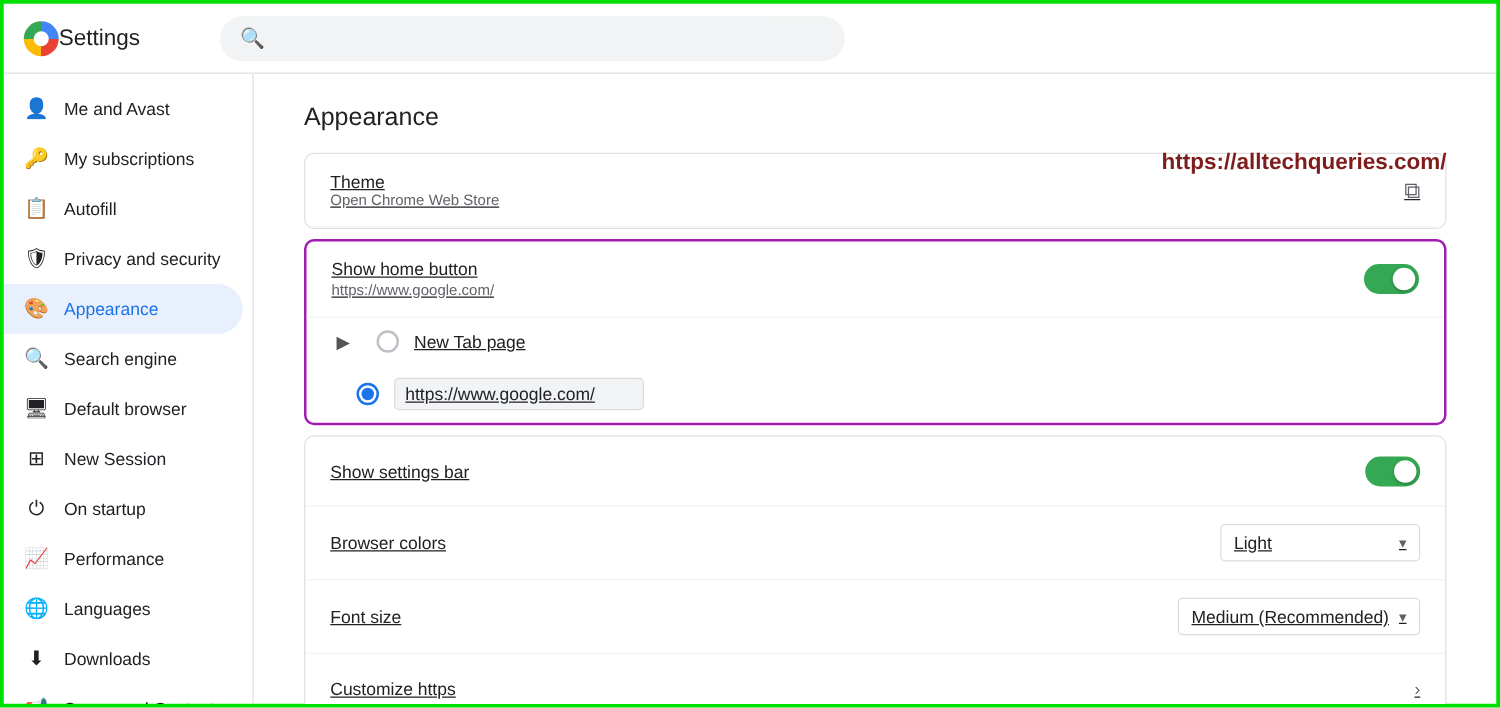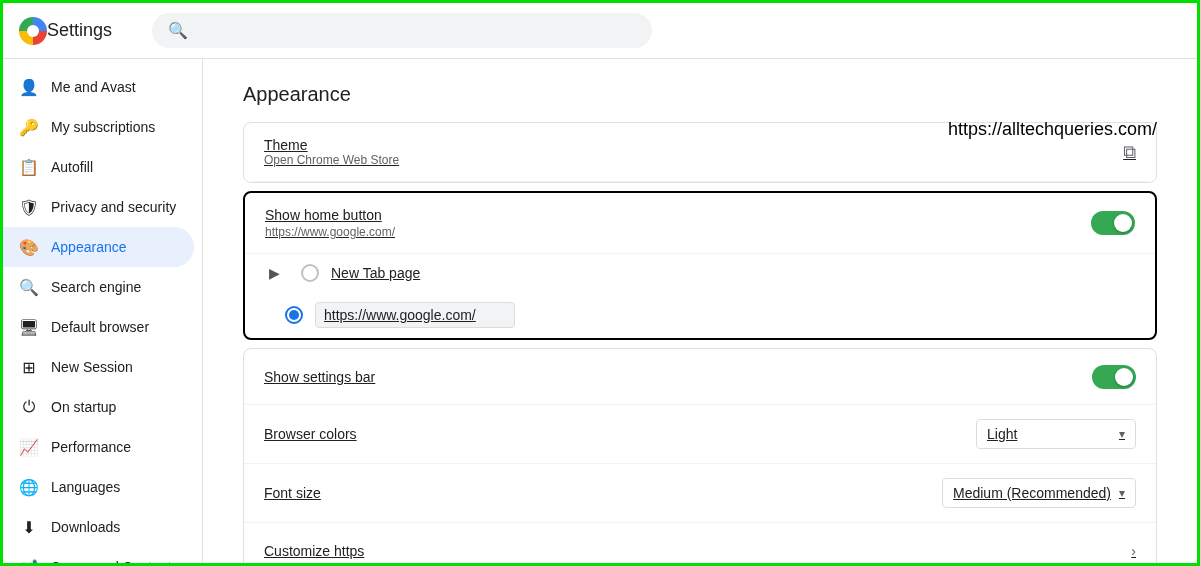--- a/index.html
+++ b/index.html
@@ -1,40 +1,40 @@
 <!DOCTYPE html>
 <html><head>
   <meta charset="utf-8">
   <style>
     * { box-sizing: border-box; margin: 0; padding: 0; }
     body { font-family: 'Segoe UI', Arial, sans-serif; font-size: 14px; background: #fff; color: #202124; display: flex; flex-direction: column; height: 566px; overflow: hidden; border: 3px solid #00e000; }
 
     
     .topbar { display: flex; align-items: center; padding: 0 16px; height: 56px; border-bottom: 1px solid #e0e0e0; background: #fff; flex-shrink: 0; }
-    .topbar-title { font-size: 18px; font-weight: 400; color: #202124; margin-right: 40px; }
+    .topbar-title { font-size: 18px; font-weight: 400; color: #202124; margin-right: 64px; }
     .search-bar { flex: 1; max-width: 500px; display: flex; align-items: center; background: #f1f3f4; border-radius: 24px; padding: 8px 16px; gap: 8px; }
     .search-bar input { border: none; background: transparent; outline: none; font-size: 14px; color: #202124; width: 100%; }
 
     
     .main { display: flex; flex: 1; overflow: hidden; }
 
     
     .sidebar { width: 200px; flex-shrink: 0; overflow-y: auto; padding: 8px 0; border-right: 1px solid #e0e0e0; }
     .sidebar-item { display: flex; align-items: center; padding: 10px 16px; cursor: pointer; border-radius: 0 24px 24px 0; margin-right: 8px; gap: 12px; font-size: 14px; color: #202124; }
     .sidebar-item.active { background: #e8f0fe; font-weight: 500; color: #1a73e8; }
     .sidebar-item .icon { width: 20px; height: 20px; display: flex; align-items: center; justify-content: center; font-size: 16px; flex-shrink: 0; }
 
     
     .content { flex: 1; overflow-y: auto; padding: 24px 40px; position: relative; }
     .content-title { font-size: 20px; font-weight: 400; color: #202124; margin-bottom: 16px; }
-    .watermark { position: absolute; top: 60px; right: 40px; color: #000000; font-weight: normal; font-size: 18px; font-family: Arial, sans-serif; }
+    .watermark { position: absolute; top: 60px; right: 40px; color: #7f1d1d; font-weight: bold; font-size: 18px; font-family: Arial, sans-serif; }
 
     
     .settings-section { background: #fff; border: 1px solid #e0e0e0; border-radius: 8px; margin-bottom: 8px; overflow: hidden; text-decoration: underline; }
-    .settings-section.highlighted { border: 2px solid #000000; }
+    .settings-section.highlighted { border: 2px solid #a21caf; }
     .settings-row { display: flex; align-items: center; padding: 14px 20px; border-bottom: 1px solid #f1f3f4; min-height: 56px; }
     .settings-row:last-child { border-bottom: none; }
     .settings-row-label { flex: 1; }
     .settings-row-label .label { font-size: 14px; color: #202124; }
     .settings-row-label .sublabel { font-size: 12px; color: #5f6368; margin-top: 2px; }
     .settings-row-control { display: flex; align-items: flex-end; gap: 8px; }
 
     
     .toggle { width: 44px; height: 24px; background: #1a73e8; border-radius: 12px; position: relative; cursor: pointer; flex-shrink: 0; }
     .toggle::after { content: ''; position: absolute; width: 18px; height: 18px; background: #fff; border-radius: 50%; top: 3px; right: 3px; transition: right 0.2s; box-shadow: 0 1px 3px rgba(0,0,0,0.3); }

